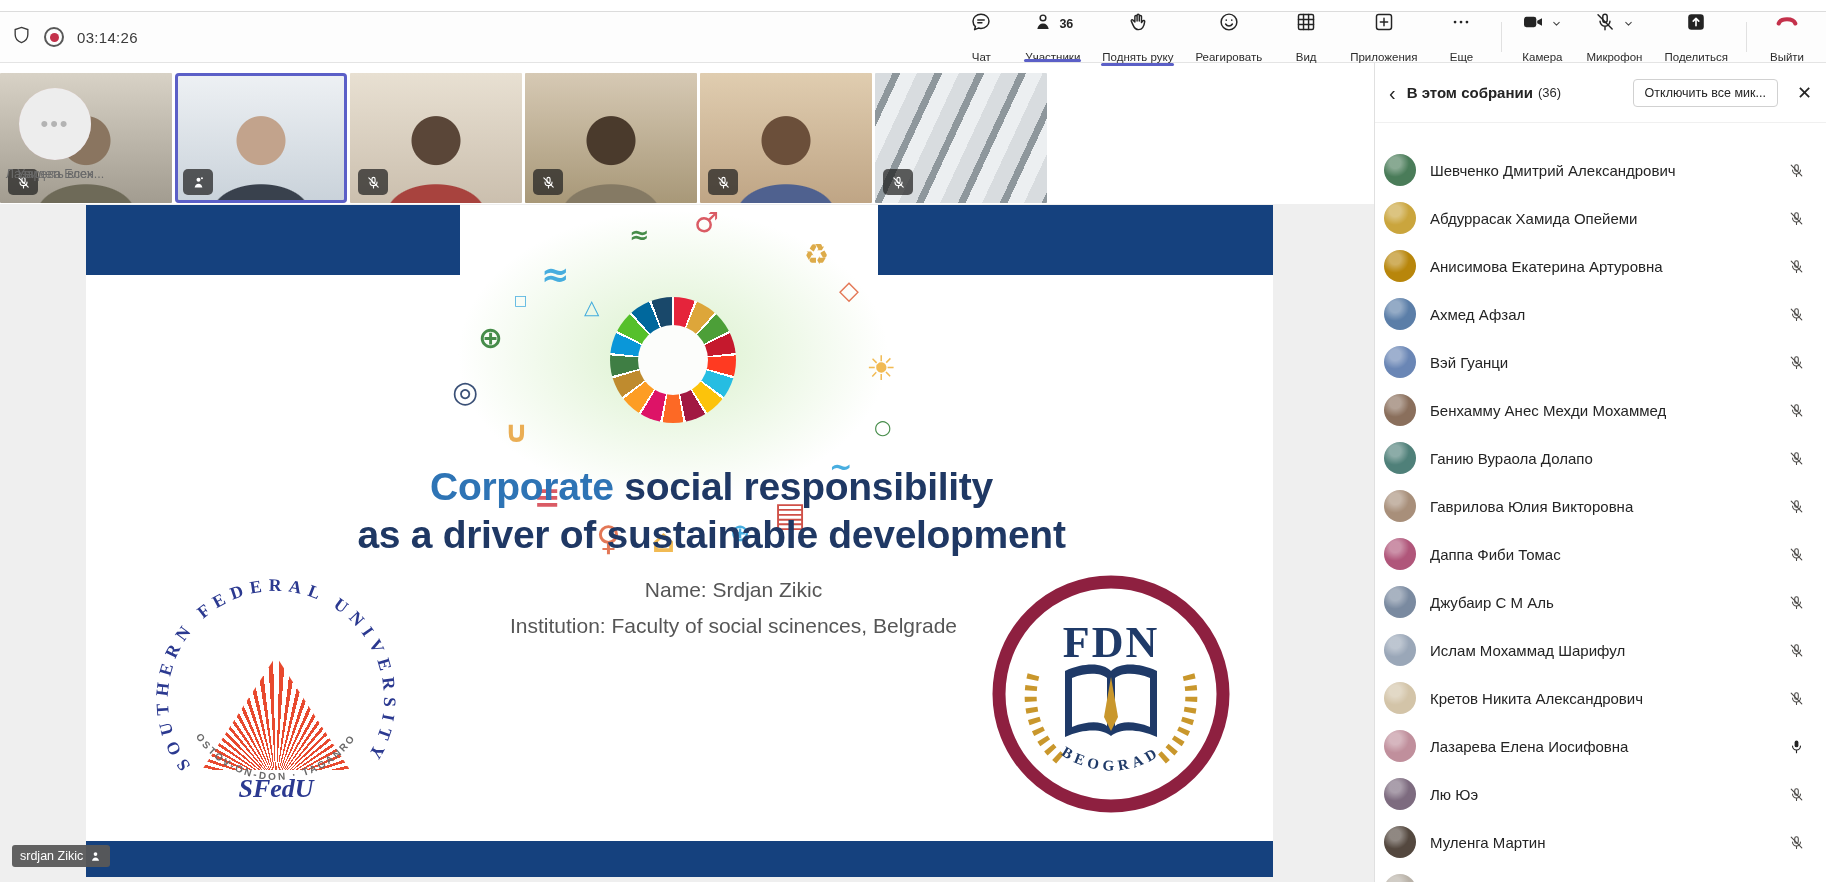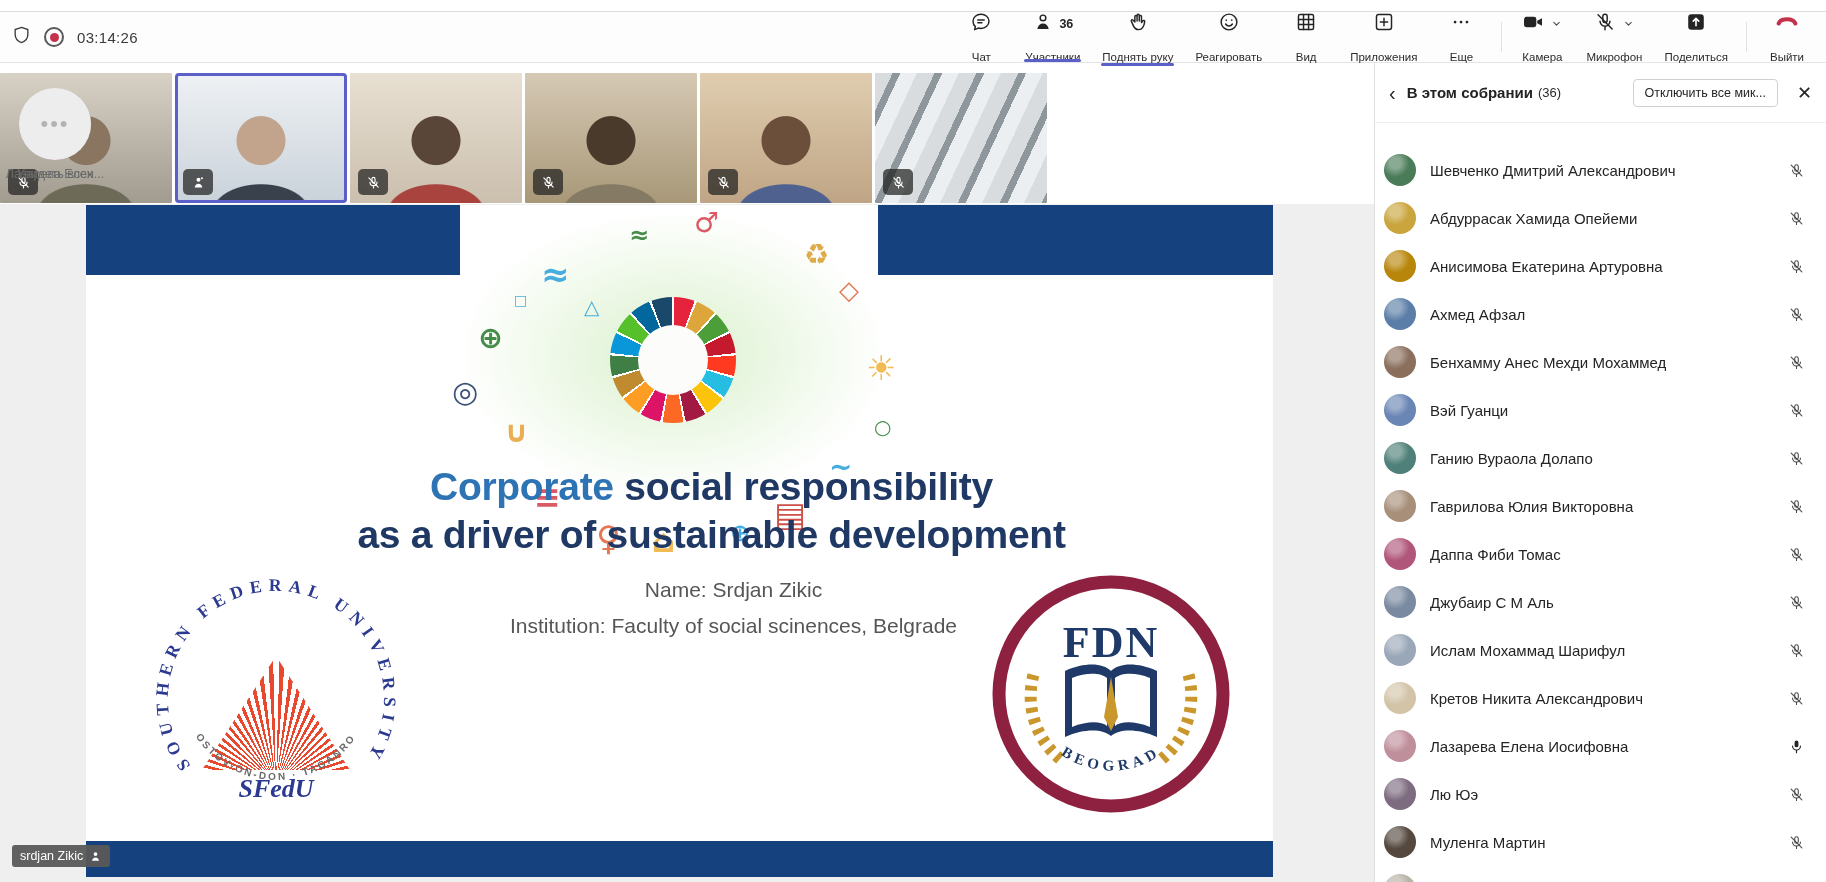--- a/index.html
+++ b/index.html
@@ -415,32 +415,32 @@
           <span class="prow-avatar" style="background:radial-gradient(circle at 35% 28%, rgba(255,255,255,.35) 0 18%, rgba(255,255,255,0) 45%), #5b7ea8"></span>
     <span class="prow-name">Ахмед Афзал</span>
           <span class="prow-mic">
             <svg viewBox="0 0 24 24" fill="none" stroke="#484644" stroke-width="1.5" stroke-linecap="round">
               <rect x="9.5" y="3.8" width="5" height="9.2" rx="2.5"></rect>
               <path d="M6.4 11.4a5.6 5.6 0 0 0 11.2 0M12 17v3.6M4.5 4.5l15 15"></path>
             </svg>
           </span>
         </div>
         <div class="prow">
+          <span class="prow-avatar" style="background:radial-gradient(circle at 35% 28%, rgba(255,255,255,.35) 0 18%, rgba(255,255,255,0) 45%), #6a86b5"></span>
+    <span class="prow-name">Вэй Гуанци</span>
+          <span class="prow-mic">
+            <svg viewBox="0 0 24 24" fill="none" stroke="#484644" stroke-width="1.5" stroke-linecap="round">
+              <rect x="9.5" y="3.8" width="5" height="9.2" rx="2.5"></rect>
+              <path d="M6.4 11.4a5.6 5.6 0 0 0 11.2 0M12 17v3.6M4.5 4.5l15 15"></path>
+            </svg>
+          </span>
+        </div>
+        <div class="prow">
           <span class="prow-avatar" style="background:radial-gradient(circle at 35% 28%, rgba(255,255,255,.35) 0 18%, rgba(255,255,255,0) 45%), #8a6f5c"></span>
     <span class="prow-name">Бенхамму Анес Мехди Мохаммед</span>
-          <span class="prow-mic">
-            <svg viewBox="0 0 24 24" fill="none" stroke="#484644" stroke-width="1.5" stroke-linecap="round">
-              <rect x="9.5" y="3.8" width="5" height="9.2" rx="2.5"></rect>
-              <path d="M6.4 11.4a5.6 5.6 0 0 0 11.2 0M12 17v3.6M4.5 4.5l15 15"></path>
-            </svg>
-          </span>
-        </div>
-        <div class="prow">
-          <span class="prow-avatar" style="background:radial-gradient(circle at 35% 28%, rgba(255,255,255,.35) 0 18%, rgba(255,255,255,0) 45%), #6a86b5"></span>
-    <span class="prow-name">Вэй Гуанци</span>
           <span class="prow-mic">
             <svg viewBox="0 0 24 24" fill="none" stroke="#484644" stroke-width="1.5" stroke-linecap="round">
               <rect x="9.5" y="3.8" width="5" height="9.2" rx="2.5"></rect>
               <path d="M6.4 11.4a5.6 5.6 0 0 0 11.2 0M12 17v3.6M4.5 4.5l15 15"></path>
             </svg>
           </span>
         </div>
         <div class="prow">
           <span class="prow-avatar" style="background:radial-gradient(circle at 35% 28%, rgba(255,255,255,.35) 0 18%, rgba(255,255,255,0) 45%), #4f8079"></span>
     <span class="prow-name">Ганию Вураола Долапо</span>

